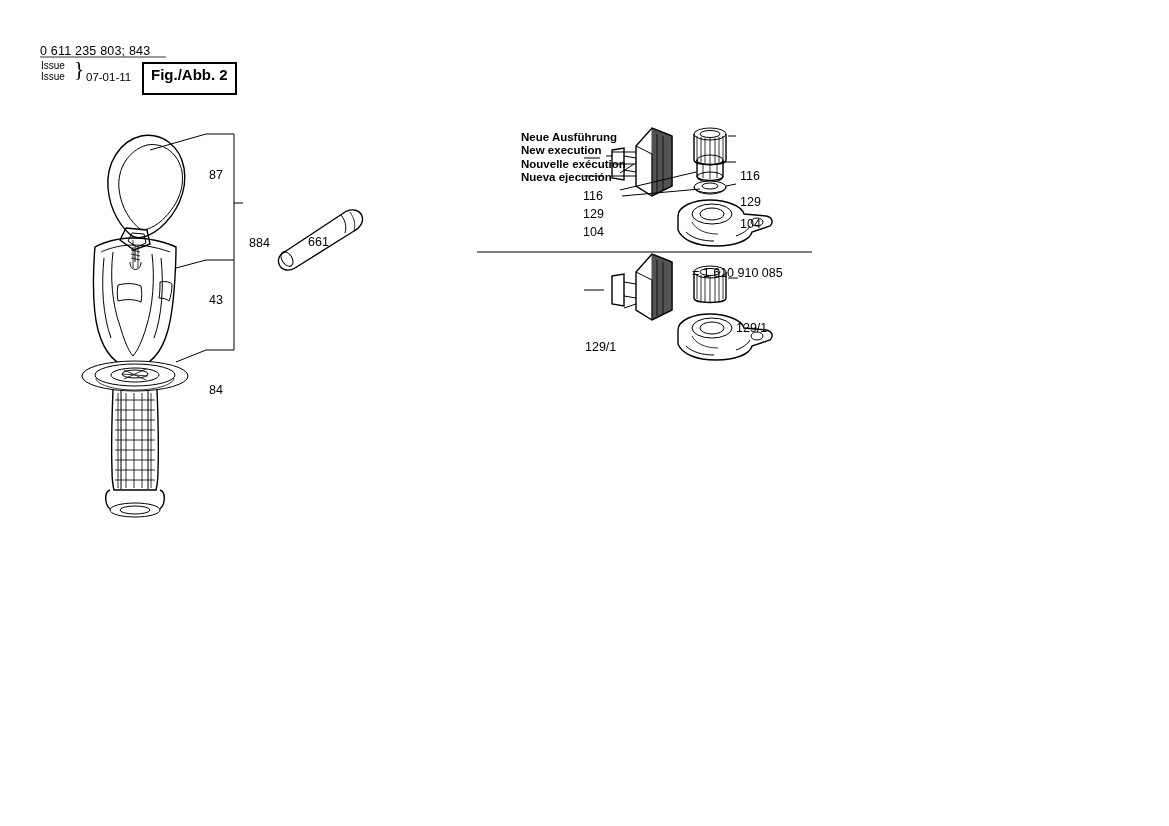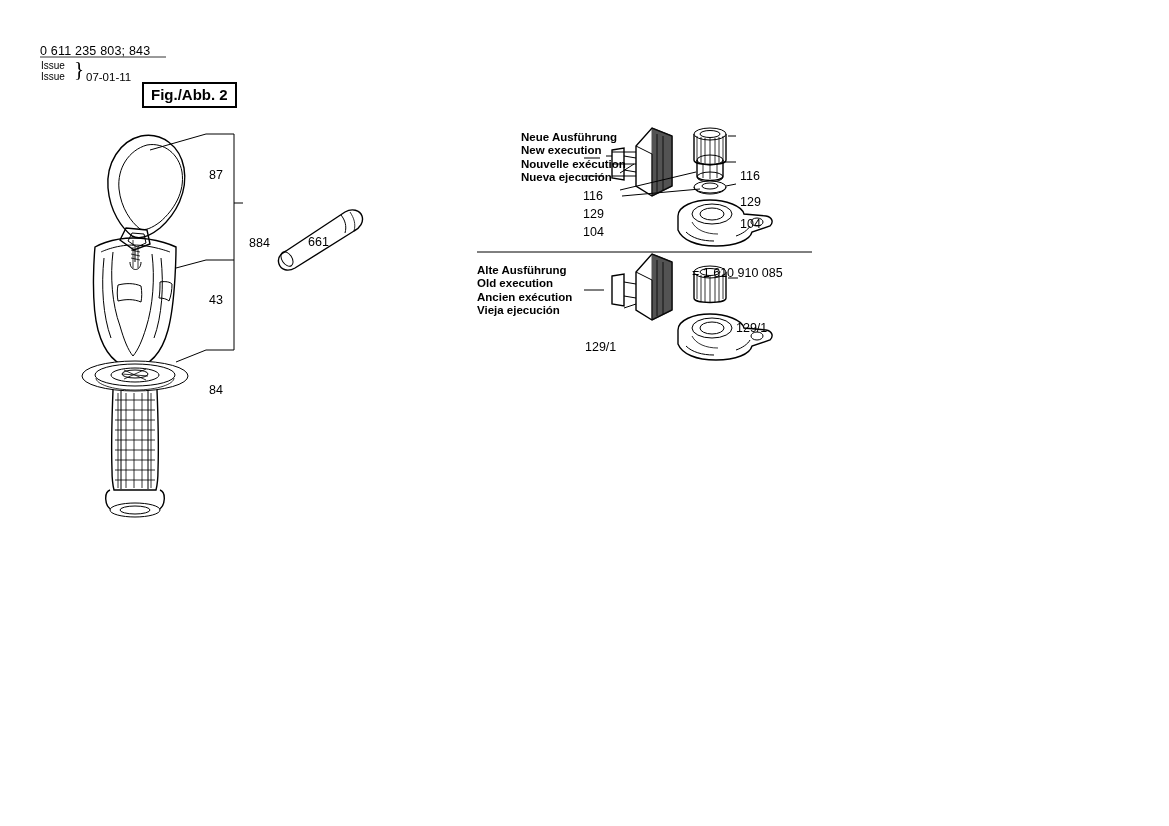--- a/index.html
+++ b/index.html
@@ -49,26 +49,25 @@
     left: 86px;
     top: 71px;
     font-size: 11.5px;
     white-space: nowrap;
   }
   .fig-box {
     position: absolute;
     left: 142px;
     top: 62px;
     border: 2px solid #000;
-    padding: 2px 7px 3px 7px;
+    padding: 2px 7px 10px 7px;
     font-size: 15px;
     font-weight: bold;
     line-height: 17px;
     white-space: nowrap;
-    margin-top: 20px;
   }
 
   
   .footer {
     position: absolute;
     right: 30px;
     top: 732px;
     text-align: right;
     font-size: 11.5px;
     line-height: 13.6px;
@@ -317,24 +316,18 @@
   </div>
 
   <div class="lbl b" style="left:583px; top:149px;">116</div>
   <div class="lbl b" style="left:583px; top:167px;">129</div>
   <div class="lbl b" style="left:583px; top:185px;">104</div>
 
   <div class="lbl b" style="left:740px; top:129px;">116</div>
   <div class="lbl b" style="left:740px; top:155px;">129</div>
   <div class="lbl b" style="left:740px; top:177px;">104</div>
 
-  <div class="langblock" style="left:477px; top:264px;">
-    <div>Alte Ausführung</div>
-    <div>Old execution</div>
-    <div>Ancien exécution</div>
-    <div>Vieja ejecución</div>
-  </div>
 
   <div class="lbl b" style="left:585px; top:300px;">129/1</div>
   <div class="lbl b" style="left:736px; top:281px;">129/1</div>
   <div class="lbl" style="left:692px; top:266px;">= 1 610 910 085</div>
 
 </div>
 
 </body></html>

